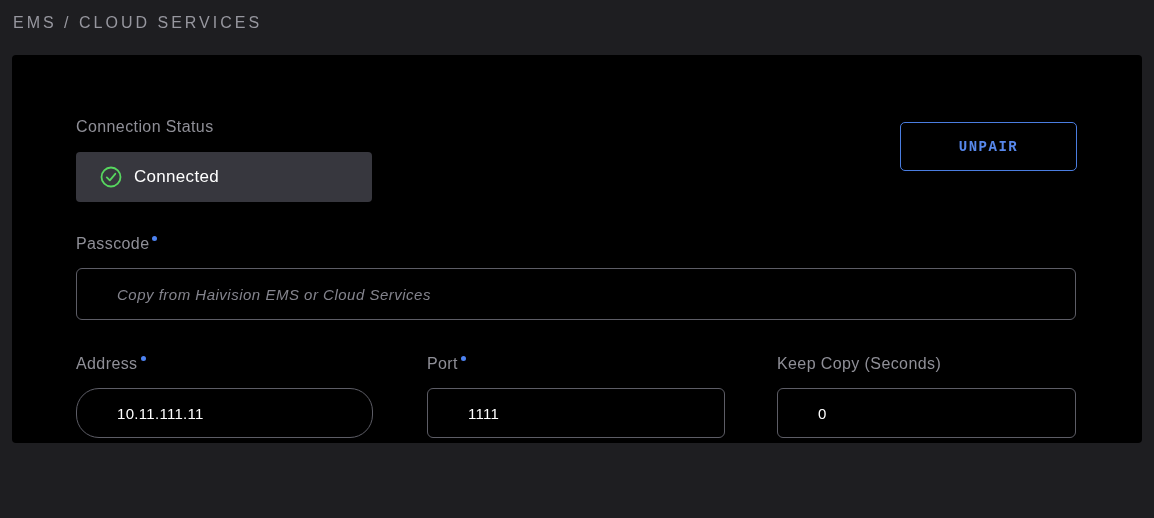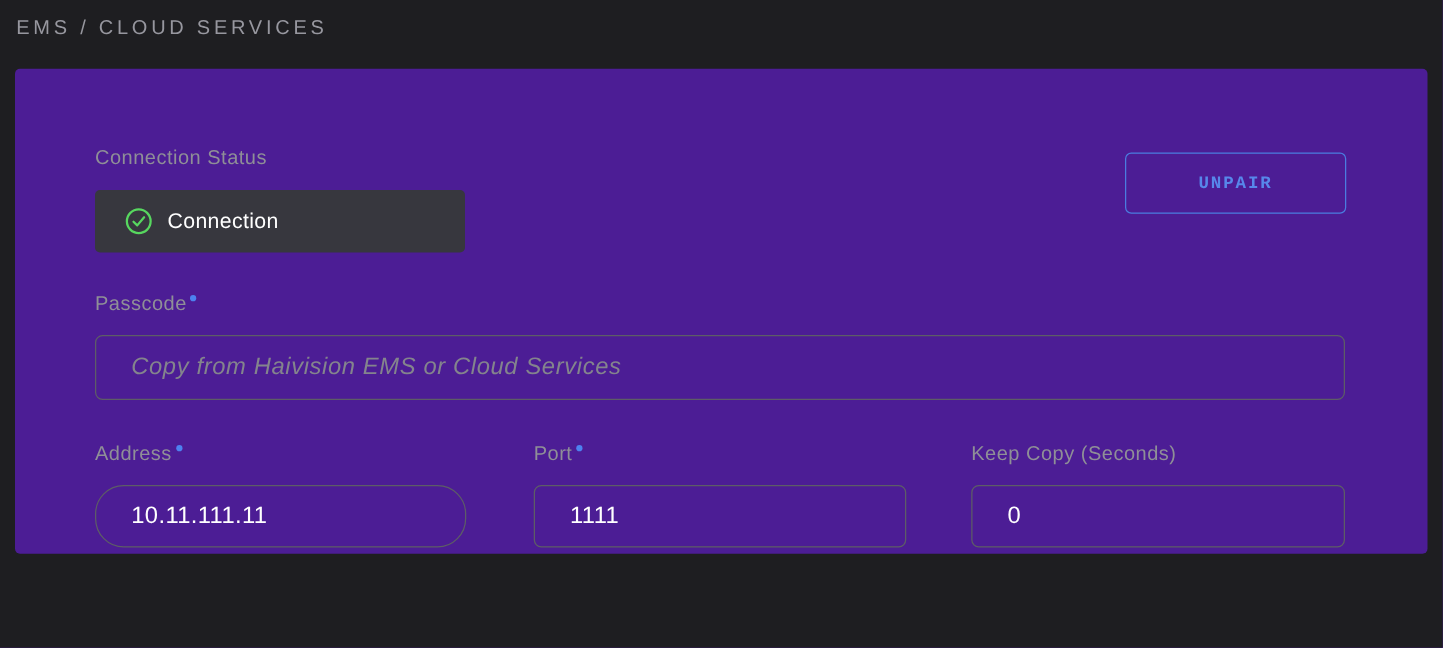--- a/index.html
+++ b/index.html
@@ -16,21 +16,21 @@
     font-size: 16px;
     font-weight: 500;
     letter-spacing: 3px;
     color: #97979f;
     white-space: nowrap;
   }
   .card {
     position: absolute;
     left: 12px; top: 55px;
     width: 1130px; height: 388px;
-    background: #4c1d95;
+    background: #000000;
     border-radius: 4px;
   }
   .field-label {
     position: absolute;
     font-size: 16px;
     color: #8f8f97;
     letter-spacing: 0.4px;
     white-space: nowrap;
   }
   .req-dot {
@@ -75,24 +75,24 @@
     cursor: pointer;
   }
   .text-input {
     position: absolute;
     height: 52px;
     background: transparent;
     border: 1px solid #5d5d66;
     border-radius: 6px;
     color: #ffffff;
     font-family: "Liberation Sans", sans-serif;
-    font-size: 19px;
+    font-size: 15px;
     font-weight: 500;
     letter-spacing: 0.3px;
-    padding: 0 28px;
+    padding: 0 40px;
     outline: none;
   }
   .text-input::placeholder {
     color: #84848d;
     font-style: italic;
     font-weight: 400;
     letter-spacing: 0.5px;
   }
   #passcode-input { left: 64px; top: 213px; width: 1000px; }
   #address-input  { left: 64px;  top: 333px; width: 297px; height: 50px; border-radius: 23px; }
@@ -108,21 +108,21 @@
 
   <div class="field-label" style="left:64px; top:63px;">Connection Status</div>
 
   <div class="status-box">
     <span class="status-icon">
       <svg width="22" height="22" viewBox="0 0 22 22">
         <circle cx="11" cy="11" r="9.5" fill="none" stroke="#57d75f" stroke-width="1.8"></circle>
         <path d="M6.8 11.4 L9.8 14.3 L15.3 7.8" fill="none" stroke="#57d75f" stroke-width="1.8" stroke-linecap="round" stroke-linejoin="round"></path>
       </svg>
     </span>
-    <span class="status-text">Connection</span>
+    <span class="status-text">Connected</span>
   </div>
 
   <button class="unpair-btn">UNPAIR</button>
 
   <div class="field-label" style="left:64px; top:180px;">
     <span>Passcode</span><span class="req-dot"></span>
   </div>
   <input id="passcode-input" class="text-input" type="text" placeholder="Copy from Haivision EMS or Cloud Services" style="">
 
   <div class="field-label" style="left:64px; top:300px;">

